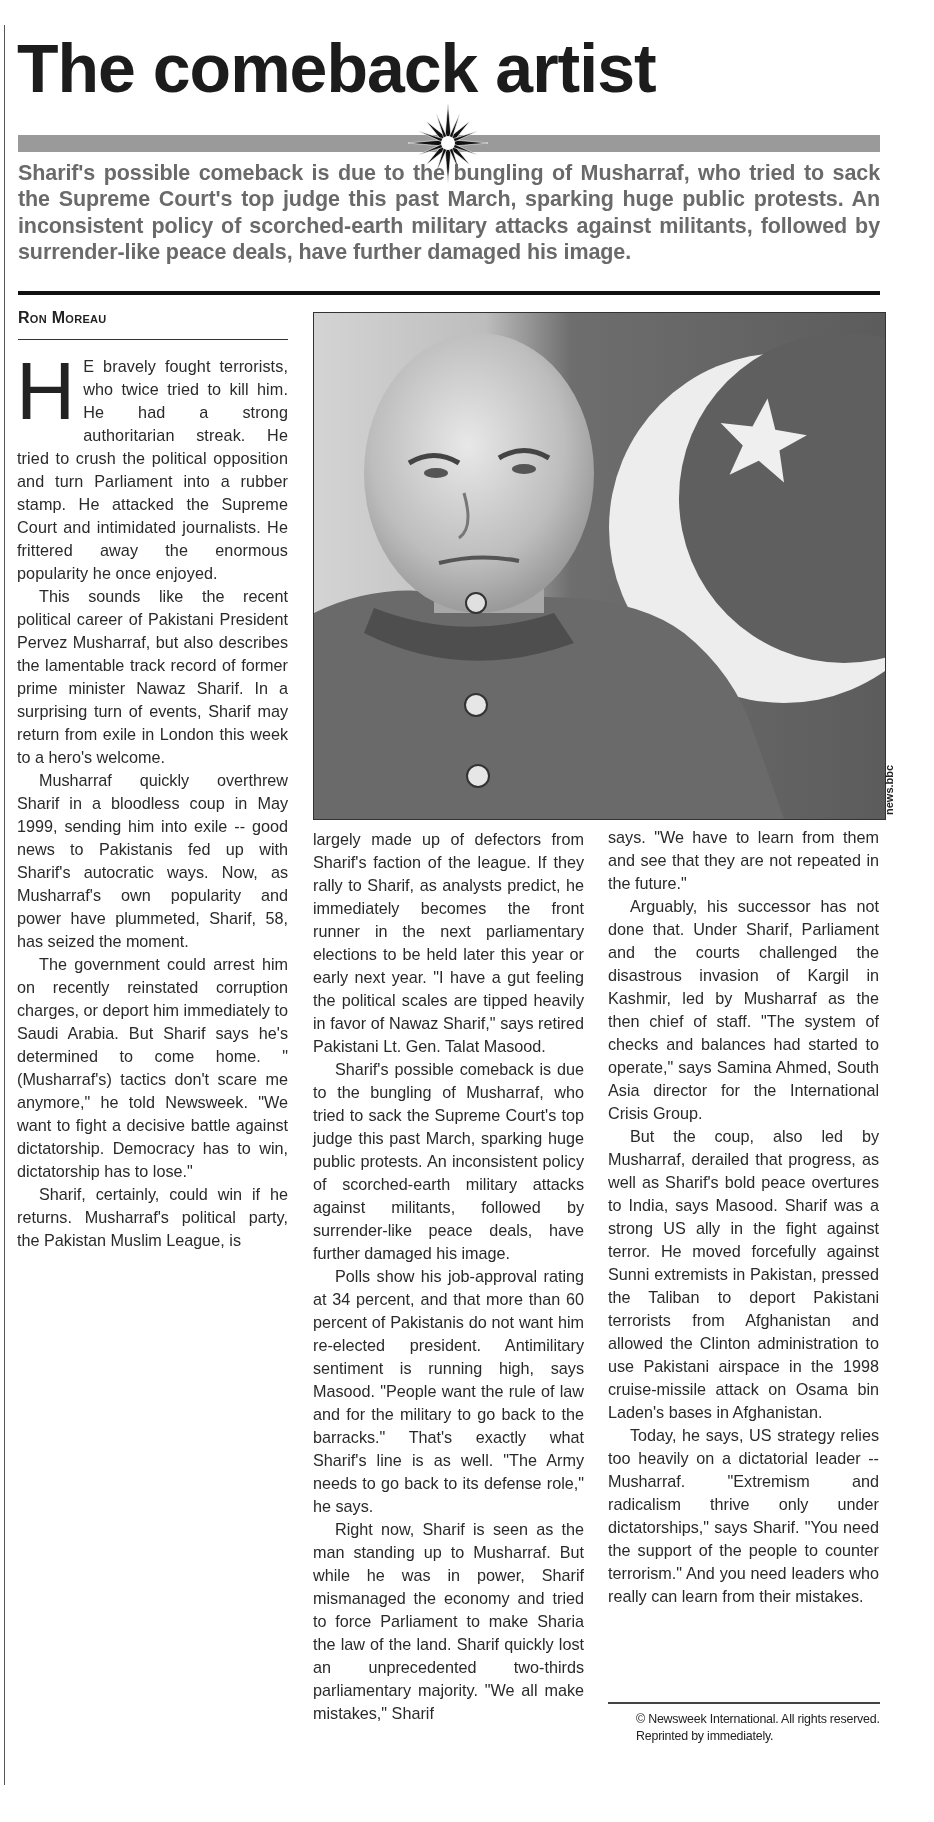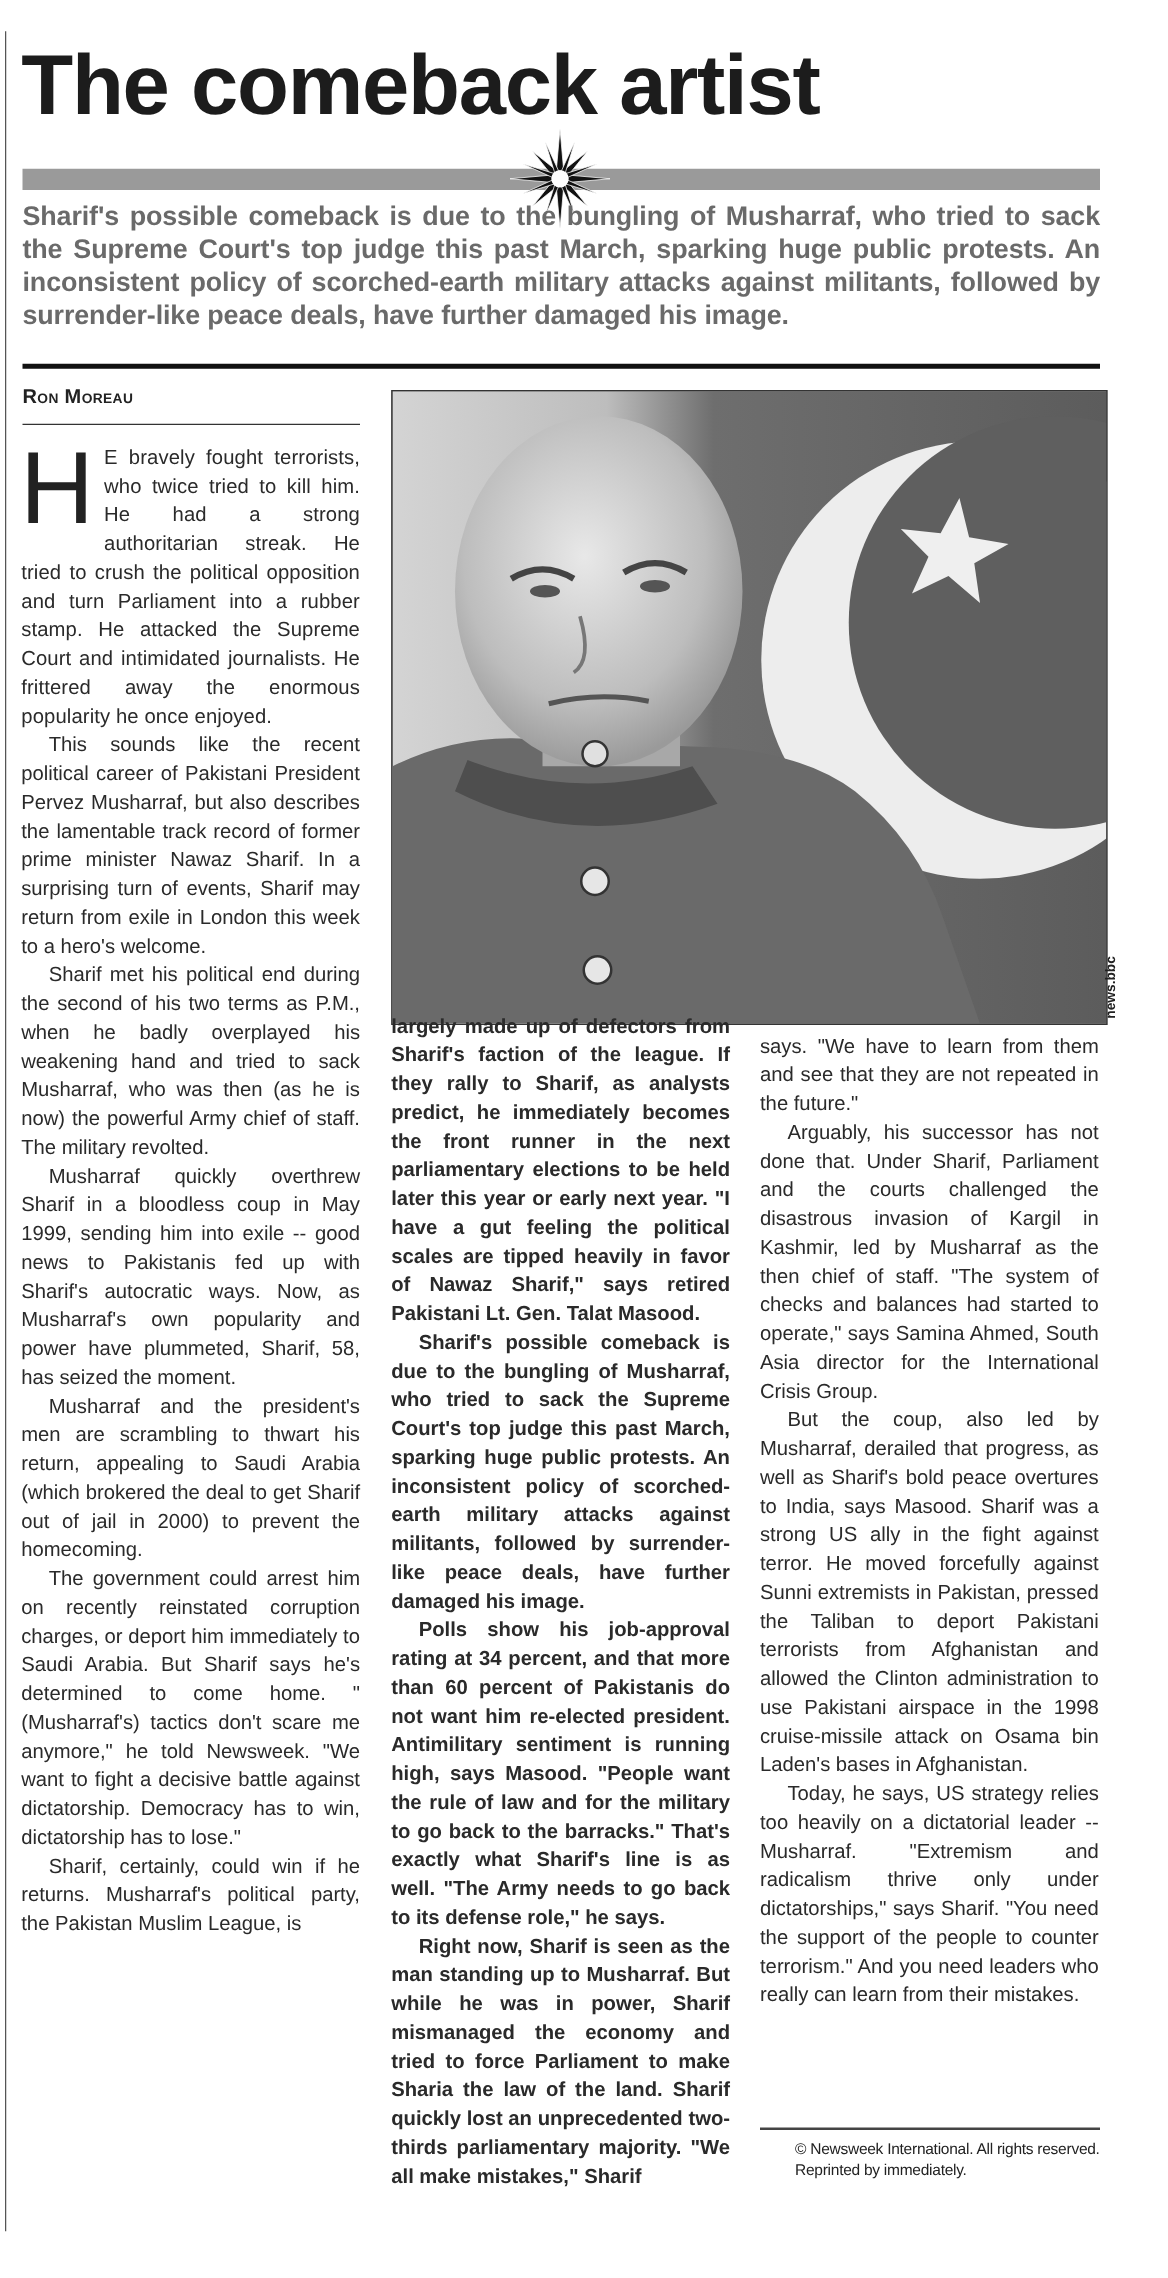--- a/index.html
+++ b/index.html
@@ -18,21 +18,21 @@
   .byline-rule { position:absolute; left:18px; top:339px; width:270px; height:1px; background:#333; }
   .photo { position:absolute; left:313px; top:312px; width:571px; height:506px; border:1px solid #333;
            overflow:hidden; background:#7d7d7d; }
   .photo svg { display:block; }
   .credit { position:absolute; left:883px; top:815px; transform-origin:0 0; transform:rotate(-90deg);
             font-size:11px; font-weight:bold; color:#222; white-space:nowrap; }
   .col { position:absolute; font-size:16.2px; line-height:23px; color:#2a2a2a; text-align:justify; }
   .col p { margin:0; text-indent:22px; }
   .col p.first { text-indent:0; }
   .col1 { left:17px; top:355px; width:271px; }
-  .col2 { left:313px; top:810px; width:271px;font-weight:bold; }
+  .col2 { left:313px; top:828px; width:271px; }
   .col3 { left:608px; top:826px; width:271px; }
   .dropcap { float:left; font-size:82px; line-height:64px; height:66px; margin:4px 8px 0 -1px;
              color:#222; font-weight:normal; }
   .col p.cont { text-indent:0; }
   .footer-rule { position:absolute; left:608px; top:1702px; width:272px; height:2px; background:#444; }
   .footer { position:absolute; left:608px; top:1711px; width:272px; font-size:12.4px; line-height:17px;
             color:#222; letter-spacing:-0.2px; }
   .footer div { white-space:nowrap;margin-left:28px; }
 </style>
 </head>
@@ -112,23 +112,21 @@
     <circle cx="162" cy="290" r="10" fill="#e0e0e0" stroke="#333" stroke-width="2" transform="translate(0,0)"></circle>
     <circle cx="162" cy="392" r="11" fill="#e6e6e6" stroke="#333" stroke-width="2"></circle>
     <circle cx="164" cy="463" r="11" fill="#e6e6e6" stroke="#333" stroke-width="2"></circle>
   </svg>
 </div>
 <div class="credit">news.bbc</div>
 
 <div class="col col1">
   <p class="first"><span class="dropcap">H</span><span style="letter-spacing:0.1px">E bravely fought terrorists, who twice tried to kill him. He had a strong authoritarian streak. He tried to crush the political opposition and turn Parliament into a rubber stamp. He attacked the Supreme Court and intimidated journalists. He frittered away the enormous popularity he once enjoyed.</span></p>
   <p>This sounds like the recent political career of Pakistani President Pervez Musharraf, but also describes the lamentable track record of former prime minister Nawaz Sharif. In a surprising turn of events, Sharif may return from exile in London this week to a hero's welcome.</p>
-  <p>Sharif met his political end during the second of his two terms as P.M., when he badly overplayed his weakening hand and tried to sack Musharraf, who was then (as he is now) the powerful Army chief of staff. The military revolted.</p>
   <p>Musharraf quickly overthrew Sharif in a bloodless coup in May 1999, sending him into exile -- good news to Pakistanis fed up with Sharif's autocratic ways. Now, as Musharraf's own popularity and power have plummeted, Sharif, 58, has seized the moment.</p>
-  <p>Musharraf and the president's men are scrambling to thwart his return, appealing to Saudi Arabia (which brokered the deal to get Sharif out of jail in 2000) to prevent the homecoming.</p>
   <p>The government could arrest him on recently reinstated corruption charges, or deport him immediately to Saudi Arabia. But Sharif says he's determined to come home. "(Musharraf's) tactics don't scare me anymore," he told Newsweek. "We want to fight a decisive battle against dictatorship. Democracy has to win, dictatorship has to lose."</p>
   <p>Sharif, certainly, could win if he returns. Musharraf's political party, the Pakistan Muslim League, is</p>
 </div>
 
 <div class="col col2">
   <p class="cont">largely made up of defectors from Sharif's faction of the league. If they rally to Sharif, as analysts predict, he immediately becomes the front runner in the next parliamentary elections to be held later this year or early next year. "I have a gut feeling the political scales are tipped heavily in favor of Nawaz Sharif," says retired Pakistani Lt. Gen. Talat Masood.</p>
   <p>Sharif's possible comeback is due to the bungling of Musharraf, who tried to sack the Supreme Court's top judge this past March, sparking huge public protests. An inconsistent policy of scorched-earth military attacks against militants, followed by surrender-like peace deals, have further damaged his image.</p>
   <p>Polls show his job-approval rating at 34 percent, and that more than 60 percent of Pakistanis do not want him re-elected president. Antimilitary sentiment is running high, says Masood. "People want the rule of law and for the military to go back to the barracks." That's exactly what Sharif's line is as well. "The Army needs to go back to its defense role," he says.</p>
   <p>Right now, Sharif is seen as the man standing up to Musharraf. But while he was in power, Sharif mismanaged the economy and tried to force Parliament to make Sharia the law of the land. Sharif quickly lost an unprecedented two-thirds parliamentary majority. "We all make mistakes," Sharif</p>
 </div>

